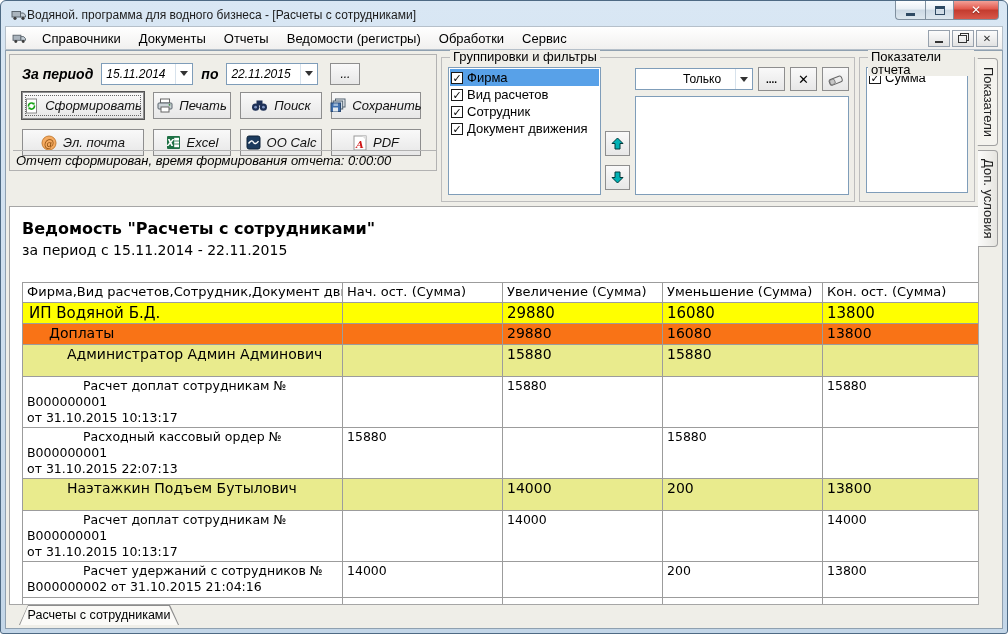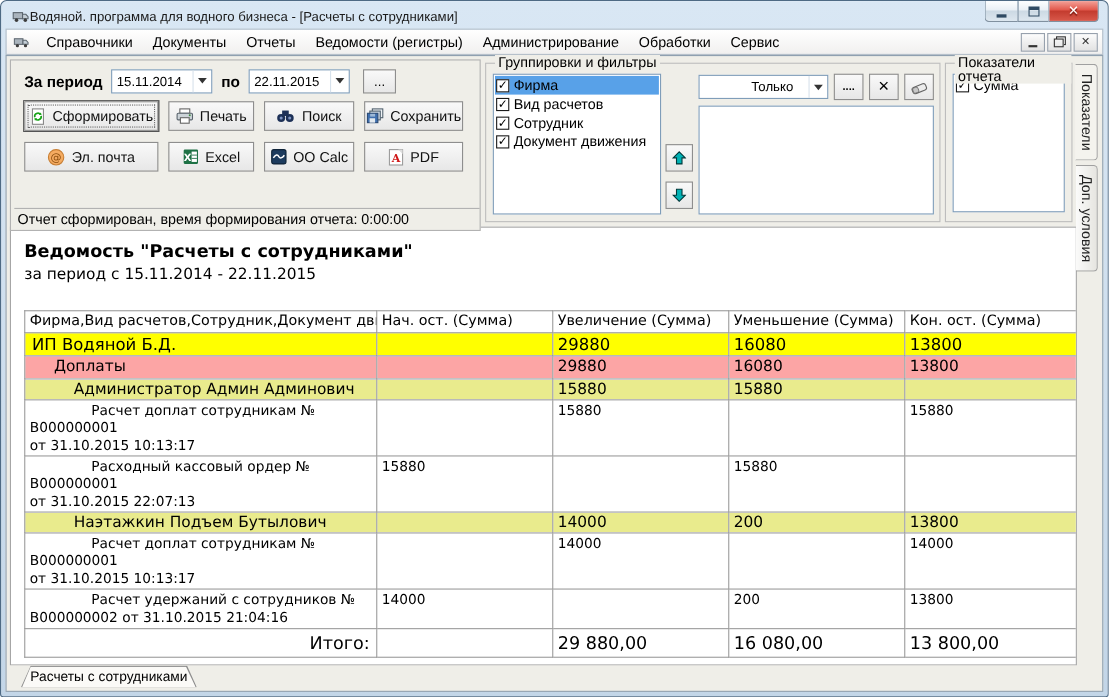--- a/index.html
+++ b/index.html
@@ -60,22 +60,22 @@
   
   .client {
     flex:1; display:flex; background:#efeee8;
     border:1px solid #8fa0b0; padding:1px; min-height:0;
   }
   .main-col { width:972px; display:flex; flex-direction:column; min-width:0; }
   .side-strip { flex:1; padding-top:6px; }
   
   .toolbar-region { height:152px; display:flex; gap:4px; padding:2px 0 0 2px; }
   .left-panel {
-    width:428px; height:156px; border:1px solid #b2b2b2; position:relative;
-    padding:7px 8px 0 12px; background:#efeee8;
+    width:428px; height:117px; border:1px solid #b2b2b2; position:relative;
+    padding:7px 8px 0 12px; background:#efeee8;font-style:italic;
   }
   .period-row { display:flex; align-items:center; gap:8px; height:23px; margin-bottom:7px; }
   .lbl-bold { font-weight:bold; font-size:14px; white-space:nowrap; }
   .combo {
     background:#fff; border:1px solid #7f9db9; height:22px;
     display:flex; align-items:center; padding-left:4px; font-size:12px;
   }
   .combo .dd { width:17px; align-self:stretch; margin-left:auto; display:flex; align-items:center; justify-content:center; border-left:1px solid #d7e2ec; }
   .arrow-down { width:0; height:0; border-left:4px solid transparent; border-right:4px solid transparent; border-top:5px solid #333; }
   .date-combo { width:92px; }
@@ -141,21 +141,21 @@
   .report-subtitle { font-size:14px; margin-top:4px; font-family:"DejaVu Sans",sans-serif; }
   table.report { border-collapse:collapse; table-layout:fixed; width:958px; margin-top:24px; font-family:"DejaVu Sans",sans-serif; }
   table.report th, table.report td {
     border:1px solid #9c9c9c; padding:1px 4px; vertical-align:top;
     overflow:hidden; text-align:left; font-weight:normal;
   }
   table.report thead th { font-size:13px; height:20px; white-space:nowrap; }
   td.num { text-align:right; white-space:nowrap; }
   tr.lvl-firm td { font-size:15px; height:21px; }
   tr.lvl-kind td { font-size:14px; height:21px; }
-  tr.lvl-employee td { font-size:14px; height:19px; }
+  tr.lvl-employee td { font-size:14px; height:32px; }
   tr.lvl-doc td { font-size:12.5px; height:36px; line-height:16px; }
   tr.total-row td { font-size:16px; height:26px; vertical-align:middle; }
   tr.total-row td.label { text-align:right; padding-right:6px; }
   td.ind0 { text-indent:2px; }
   td.ind1 { text-indent:22px; }
   td.ind2 { text-indent:40px; }
   td.ind3 { text-indent:56px; white-space:pre-wrap; }
   
   .bottom-tabs { height:22px; background:#efeee8; display:flex; align-items:flex-start; padding-left:12px; }
   .sheet-tab { position:relative; width:160px; height:20px; clip-path:polygon(9px 0,151px 0,160px 20px,0 20px); background:#8c8c8c; }
@@ -201,21 +201,20 @@
           <path d="M9.5 5h3l2 2.2v1.8h-5z" fill="#c4ced6" stroke="#5a646d"></path>
           <circle cx="4" cy="10.3" r="1.6" fill="#3d3d3d"></circle>
           <circle cx="12" cy="10.3" r="1.6" fill="#3d3d3d"></circle>
         </svg>
     </span>
     <div id="menu-items" style="display:flex;">
         <span class="menu-item">Справочники</span>
         <span class="menu-item">Документы</span>
         <span class="menu-item">Отчеты</span>
         <span class="menu-item">Ведомости (регистры)</span>
-        <span class="menu-item">Администрирование</span>
         <span class="menu-item">Обработки</span>
         <span class="menu-item">Сервис</span>
       </div>
     <div class="mdi-controls">
       <div class="mdibtn">
           <span class="g-mdimin"></span>
         </div>
       <div class="mdibtn">
           <span class="g-restore"></span>
         </div>
@@ -441,21 +440,21 @@
               </tr>
             </thead>
           <tbody id="report-body">
               <tr class="lvl-firm" style="background: rgb(255, 255, 0);">
                 <td class="ind0">ИП Водяной Б.Д.</td>
                 <td class="num"></td>
                 <td class="num">29880</td>
                 <td class="num">16080</td>
                 <td class="num">13800</td>
               </tr>
-              <tr class="lvl-kind" style="background: #fca5a5;">
+              <tr class="lvl-kind" style="background: #f97316;">
                 <td class="ind1">Доплаты</td>
                 <td class="num"></td>
                 <td class="num">29880</td>
                 <td class="num">16080</td>
                 <td class="num">13800</td>
               </tr>
               <tr class="lvl-employee" style="background: rgb(233, 235, 141);">
                 <td class="ind2">Администратор Админ Админович</td>
                 <td class="num"></td>
                 <td class="num">15880</td>

